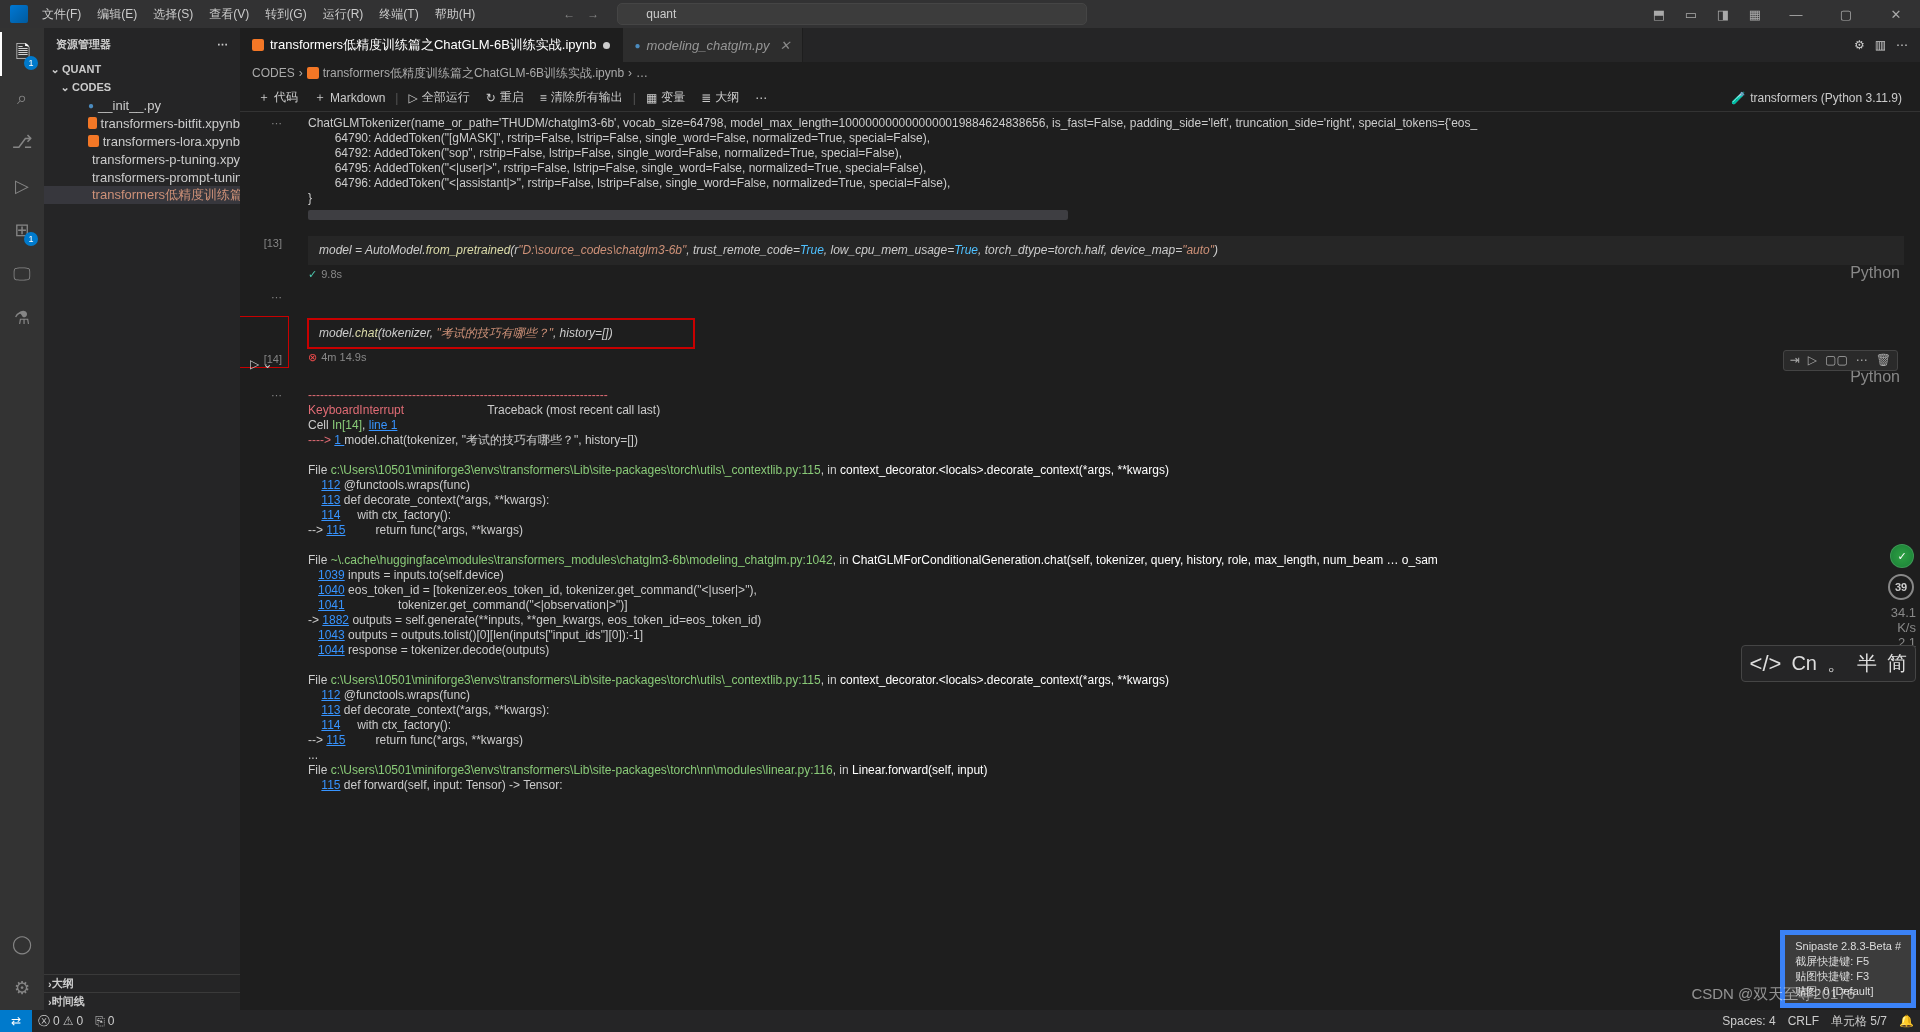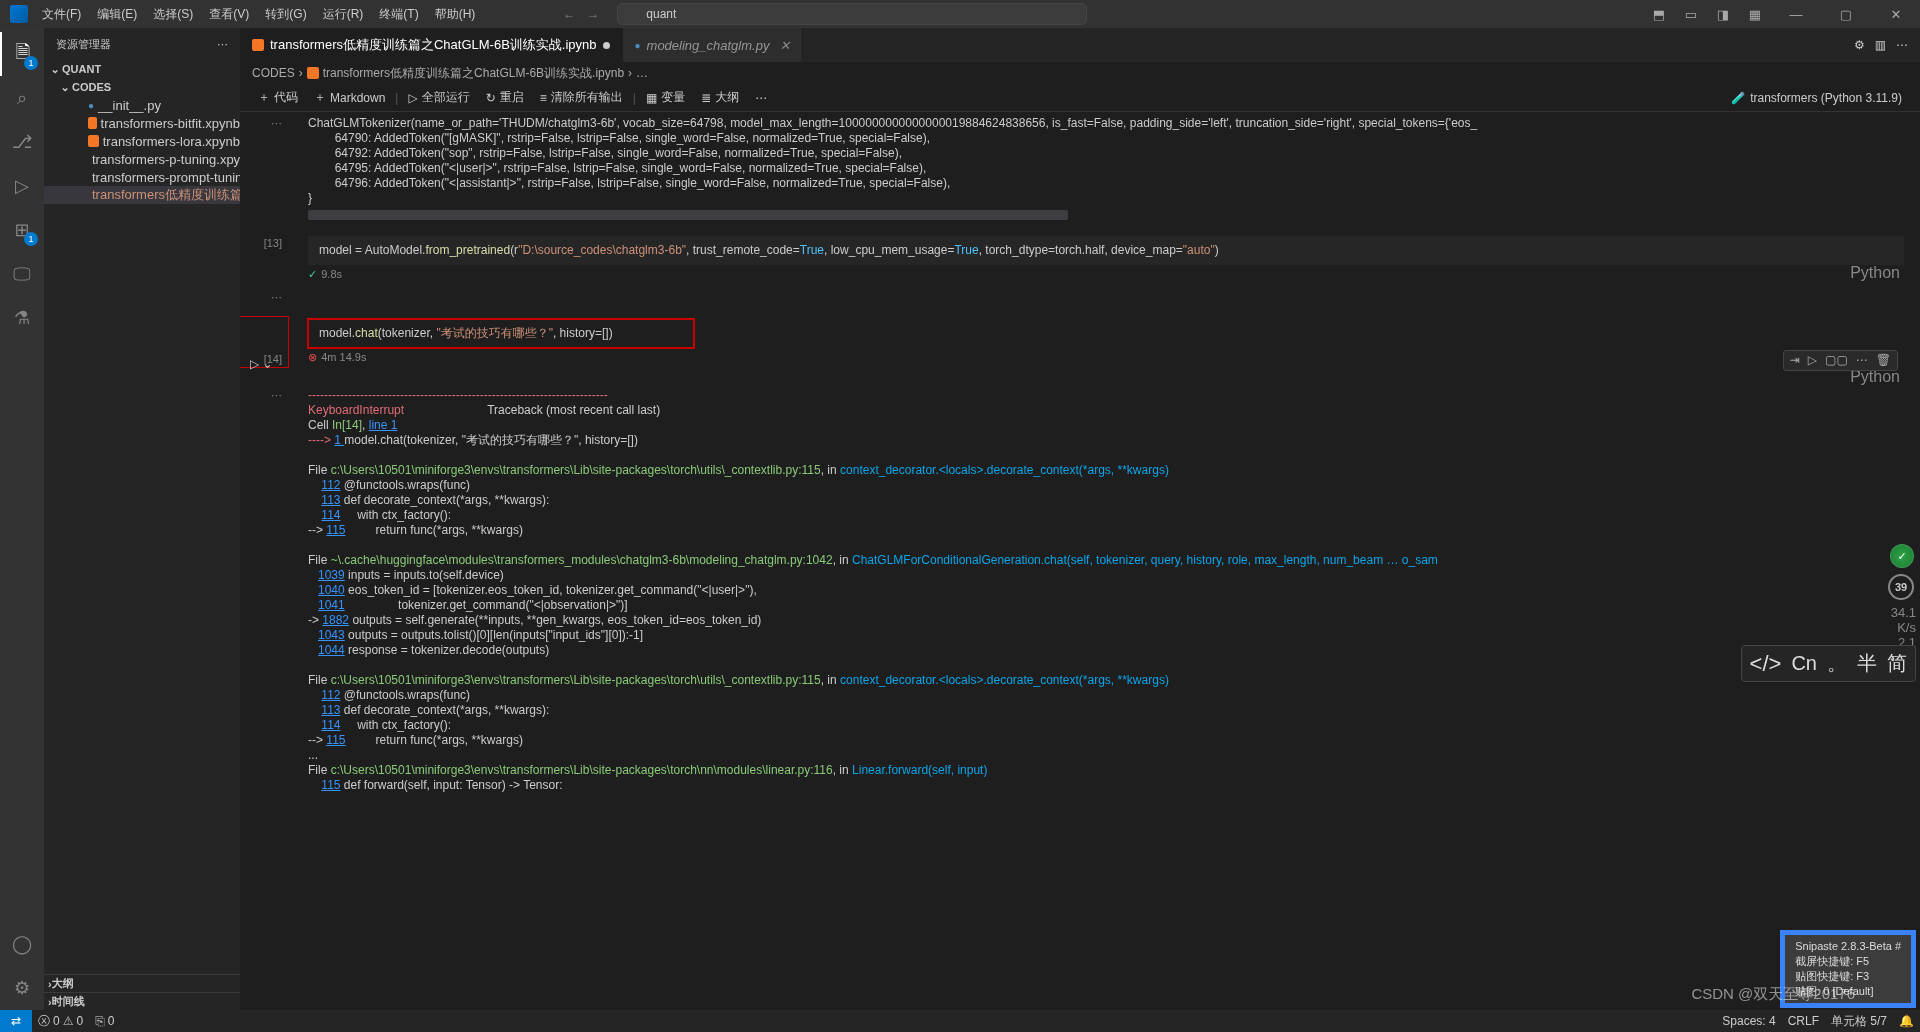--- a/index.html
+++ b/index.html
@@ -19,21 +19,21 @@
   
   
   .workbench { display: flex; height: calc(100% - 28px - 22px); }
   .activity-bar { width: 44px; background: #333333; display: flex; flex-direction: column; align-items: center; padding-top: 4px; }
   .act-icon { width: 44px; height: 44px; display: flex; align-items: center; justify-content: center; color: #858585; font-size: 18px; position: relative; }
   .act-icon.active { color: #fff; border-left: 2px solid #fff; }
   .act-badge { position: absolute; bottom: 6px; right: 6px; background: #007acc; color: #fff; font-size: 9px; border-radius: 7px; min-width: 14px; height: 14px; display: flex; align-items: center; justify-content: center; }
   .act-spacer { flex: 1; }
   
   .sidebar { width: 196px; background: #252526; display: flex; flex-direction: column; }
-  .sidebar-header { height: 32px; display: flex; align-items: center; justify-content: space-between; padding: 0 12px; font-size: 11px; color: #ccc; }
+  .sidebar-header { height: 32px; display: flex; align-items: center; justify-content: space-between; padding: 0 12px; font-size: 11px; color: #ccc; font-weight: bold; }
   .folder-header { height: 18px; display: flex; align-items: center; padding: 0 4px; font-weight: 600; font-size: 11px; }
   .folder-header .chev { width: 14px; text-align: center; font-size: 11px; }
   .tree-item { height: 18px; display: flex; align-items: center; padding-left: 28px; font-size: 13px; color: #ccc; gap: 4px; white-space: nowrap; overflow: hidden; }
   .tree-item.sub { padding-left: 44px; }
   .tree-item.selected { background: #37373d; }
   .tree-item.modified { color: #ce9178; }
   .tree-icon-py { color: #4b8bbe; font-size: 10px; }
   .tree-icon-nb { width: 12px; height: 12px; background: #f37726; border-radius: 2px; }
   .outline-sec { height: 18px; display: flex; align-items: center; padding: 0 4px; font-weight: 600; font-size: 11px; border-top: 1px solid #3a3a3a; }
   
@@ -52,37 +52,37 @@
   .nb-spacer { flex: 1; }
   
   .notebook-body { flex: 1; overflow: auto; padding: 0 0 0 0; position: relative; font-family: Consolas, monospace; font-size: 12px; line-height: 15px; }
   .cell { display: flex; padding: 2px 16px 2px 0; }
   .cell-gutter { width: 48px; flex-shrink: 0; display: flex; flex-direction: column; align-items: flex-end; padding: 2px 6px 0 0; color: #858585; font-size: 11px; gap: 2px; }
   .cell-content { flex: 1; padding: 2px 0 2px 20px; }
   
   .output-txt { white-space: pre; color: #ccc; }
   .scrollbar-h { height: 10px; background: #3e3e42; margin-top: 4px; border-radius: 2px; }
   
-  .code-box { background: #262626; border: 1px solid transparent; padding: 6px 10px; white-space: pre; }
+  .code-box { background: #262626; border: 1px solid transparent; padding: 6px 10px; white-space: pre; font-style: italic; }
   .cell.red .cell-gutter, .cell.red .code-box { outline: 1px solid #c80000; }
   .cell.red .code-box { border: 1px solid #c80000; background: #1e1e1e; }
   .exec-time { display: flex; align-items: center; gap: 4px; font-size: 11px; color: #888; padding-top: 2px; }
   .exec-time .ok { color: #4ec9b0; }
   .exec-time .fail { color: #f14c4c; }
   .lang-tag { text-align: right; color: #888; font-size: 16px; padding-right: 4px; }
   
   .cell-actions { position: absolute; display: flex; gap: 8px; color: #aaa; background: #2a2a2a; padding: 2px 6px; border-radius: 3px; border: 1px solid #444; }
   .play-btn { position: absolute; color: #ccc; }
   
   
   .tk-str { color: #ce9178; }
   .tk-fn { color: #dcdcaa; }
   .tk-true { color: #4fc1ff; }
   .tk-red { color: #e06c75; }
-  .tk-cyan { color: #0ea5e9; }
+  .tk-cyan { color: #ffffff; }
   .tk-green { color: #89ca78; }
   .tk-link { color: #3794ff; text-decoration: underline; }
   .tk-prog { background: #ccc; color: #000; }
   
   
   .status-bar { height: 22px; background: #252526; display: flex; align-items: center; font-size: 12px; color: #ccc; }
   .status-bar .remote { background: #007acc; width: 32px; height: 100%; display: flex; align-items: center; justify-content: center; color: #fff; }
   .stat-item { padding: 0 6px; display: flex; align-items: center; gap: 3px; height: 100%; }
   .stat-spacer { flex: 1; }
   

